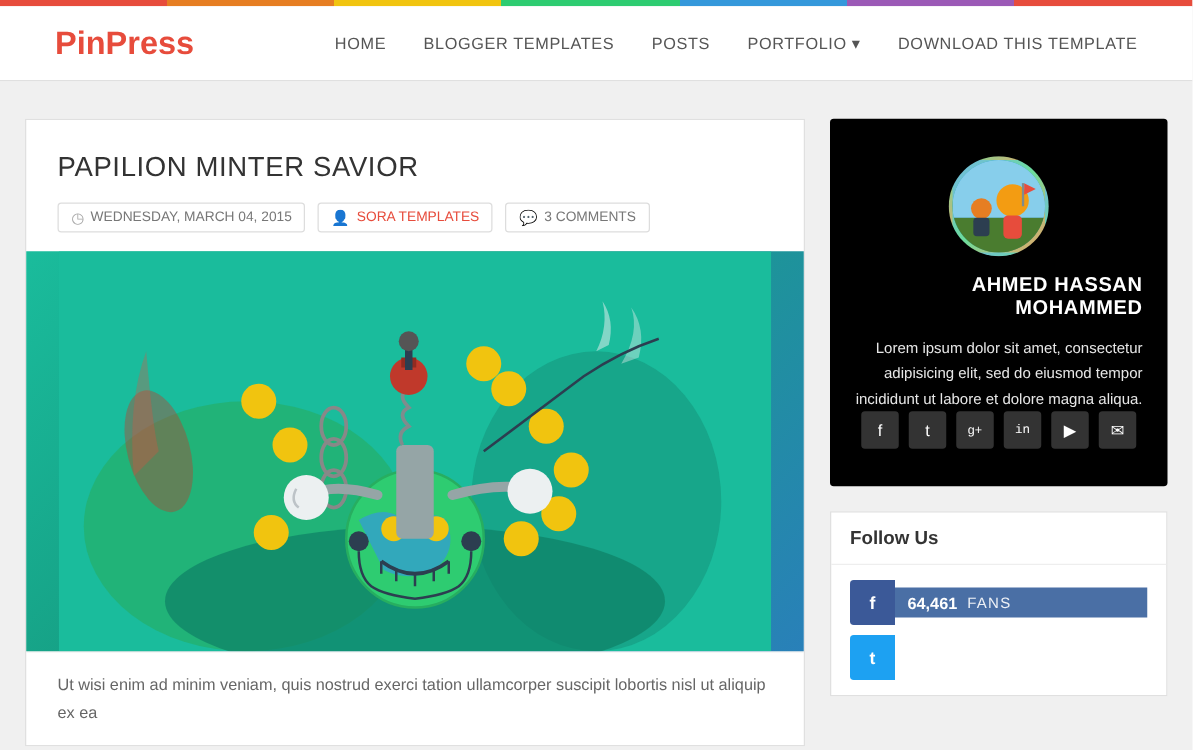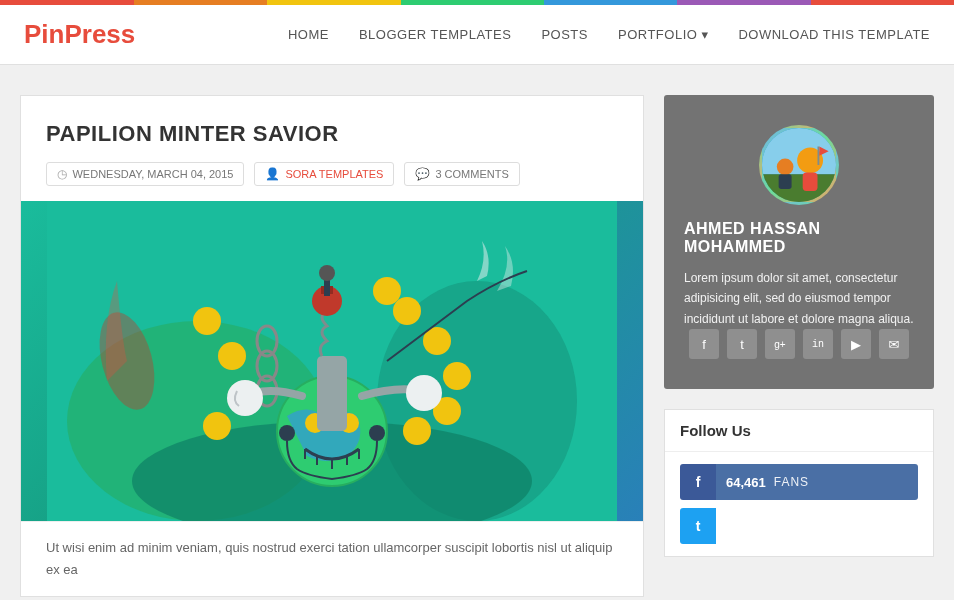--- a/index.html
+++ b/index.html
@@ -8,21 +8,21 @@
     
     .rainbow-bar {
       height: 5px;
       background: linear-gradient(to right, #e74c3c 0%, #e74c3c 14%, #e67e22 14%, #e67e22 28%, #f1c40f 28%, #f1c40f 42%, #2ecc71 42%, #2ecc71 57%, #3498db 57%, #3498db 71%, #9b59b6 71%, #9b59b6 85%, #e74c3c 85%, #e74c3c 100%);
     }
 
     
     .header {
       background: #fff;
       border-bottom: 1px solid #e0e0e0;
-      padding: 0 24px;
+      padding: 0 44px;
       display: flex;
       align-items: center;
       justify-content: space-between;
       height: 60px;
     }
     .logo {
       font-size: 26px;
       font-weight: bold;
       color: #e74c3c;
     }
@@ -62,21 +62,21 @@
       background: #fff;
       border: 1px solid #e0e0e0;
     }
 
     .post-header {
       padding: 25px 25px 15px;
     }
 
     .post-title {
       font-size: 22px;
-      font-weight: bold;
+      font-weight: normal;
       color: #333;
       letter-spacing: 0.5px;
       margin-bottom: 15px;
     }
 
     .post-meta {
       display: flex;
       gap: 10px;
       align-items: center;
       flex-wrap: wrap;
@@ -125,24 +125,24 @@
     
     .sidebar {
       width: 270px;
       display: flex;
       flex-direction: column;
       gap: 20px;
     }
 
     
     .author-card {
-      background: #737373;
+      background: #000000;
       border-radius: 3px;
       padding: 30px 20px;
-      text-align: left;
+      text-align: right;
       color: #fff;
     }
 
     .author-avatar {
       width: 80px;
       height: 80px;
       border-radius: 50%;
       margin: 0 auto 15px;
       background: linear-gradient(135deg, #3498db 0%, #2ecc71 50%, #e67e22 100%);
       border: 3px solid rgba(255,255,255,0.3);
@@ -224,21 +224,21 @@
       font-size: 14px;
       font-weight: bold;
       flex-shrink: 0;
     }
 
     .follow-icon.facebook { background: #3b5998; }
     .follow-icon.twitter { background: #1da1f2; }
 
     .follow-count {
       flex: 1;
-      height: 36px;
+      height: 24px;
       display: flex;
       align-items: center;
       padding: 12px 10px;
       font-size: 13px;
       font-weight: bold;
       color: #fff;
     }
     .follow-count.facebook-bg { background: #4a6fa5; }
     .follow-count.twitter-bg { background: #3ab0f5; }
 

